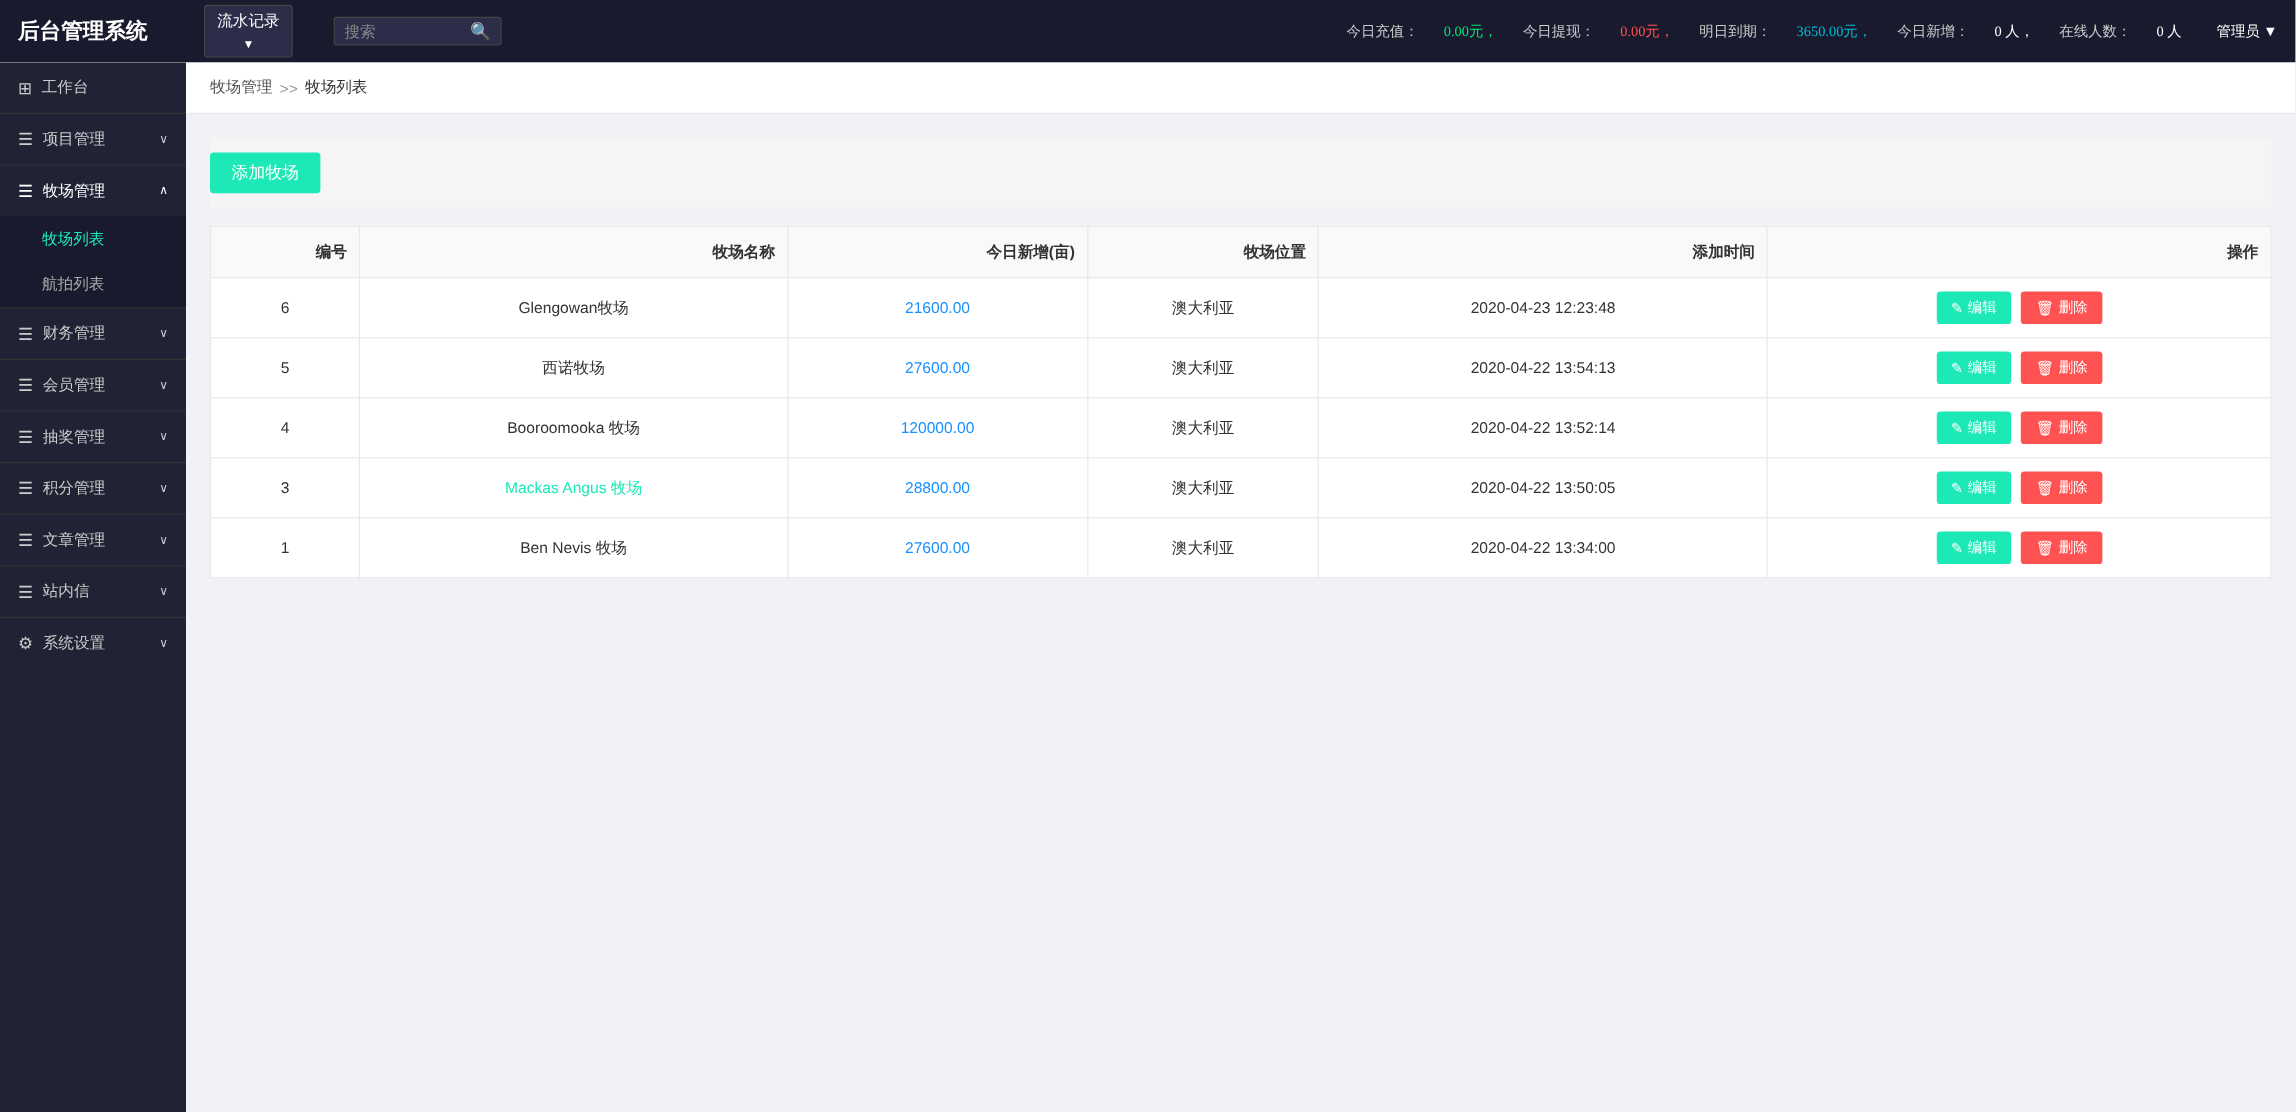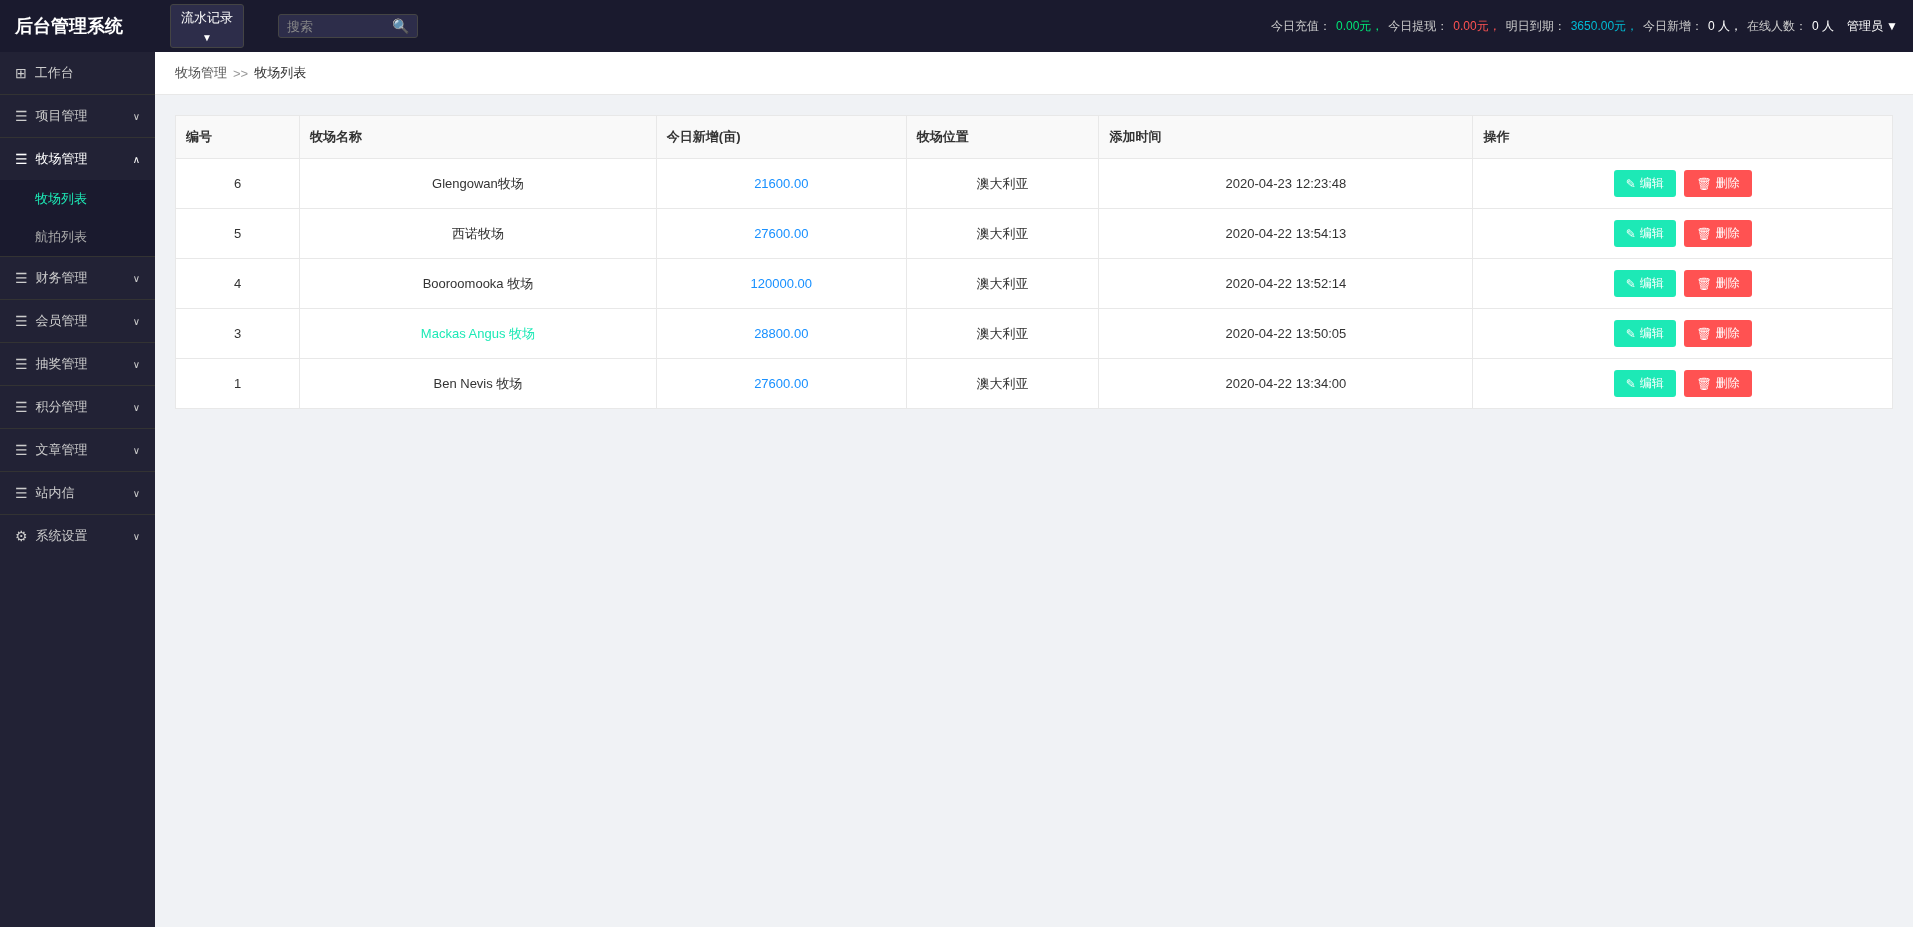--- a/index.html
+++ b/index.html
@@ -59,22 +59,23 @@
       font-size: 13px;
       width: 100px;
     }
     .search-box input::placeholder { color: #888; }
     .search-icon-btn { color: #aaa; cursor: pointer; font-size: 14px; }
 
     .top-header .right-info {
       margin-left: auto;
       display: flex;
       align-items: center;
-      gap: 5px;
+      gap: 21px;
       font-size: 12px;
+      font-family: Liberation Serif, serif;
     }
     .info-label { color: #ccc; }
     .info-value-green { color: #00e676; }
     .info-value-red { color: #ff5252; }
     .info-value-cyan { color: #00bcd4; }
     .info-value-white { color: #fff; }
     .user-menu { color: #fff; cursor: pointer; display: flex; align-items: center; gap: 3px; margin-left: 8px; }
 
     
     .main-layout {
@@ -171,21 +172,21 @@
     
     .data-table {
       width: 100%;
       background: #fff;
       border-collapse: collapse;
       border: 1px solid #e8e8e8;
     }
     .data-table th {
       background: #f9f9f9;
       padding: 12px 10px;
-      text-align: left;
+      text-align: right;
       border: 1px solid #e8e8e8;
       font-weight: 600;
       color: #333;
       font-size: 13px;
     }
     .data-table td {
       padding: 11px 10px;
       text-align: center;
       border: 1px solid #e8e8e8;
       font-size: 13px;
@@ -345,20 +346,23 @@
   <div class="content">
 
     <div class="breadcrumb">
       <span>牧场管理</span>
       <span class="sep">&gt;&gt;</span>
       <span class="current">牧场列表</span>
     </div>
 
     <div class="page-content">
 
+      <div class="toolbar">
+        <button class="btn-add">添加牧场</button>
+      </div>
 
       <table class="data-table">
         <thead>
           <tr>
             <th>编号</th>
             <th>牧场名称</th>
             <th>今日新增(亩)</th>
             <th>牧场位置</th>
             <th>添加时间</th>
             <th>操作</th>

